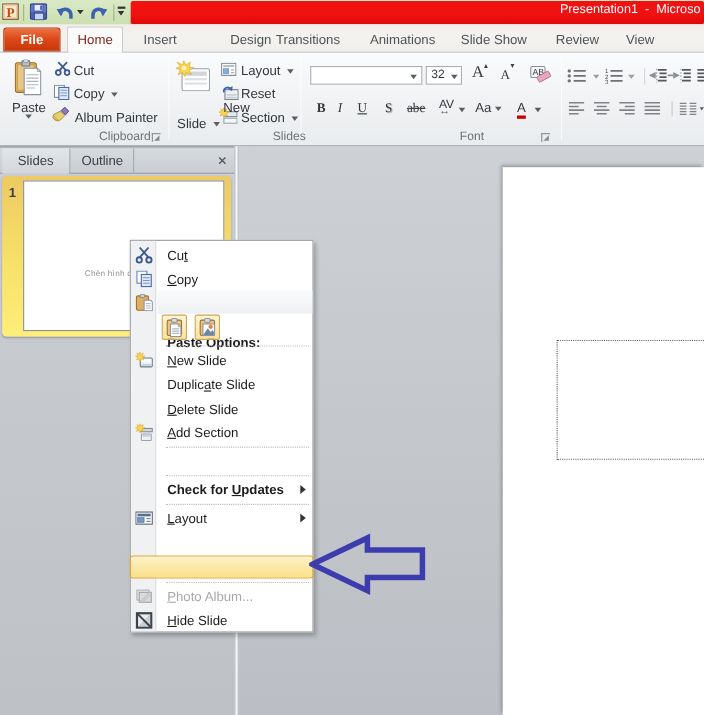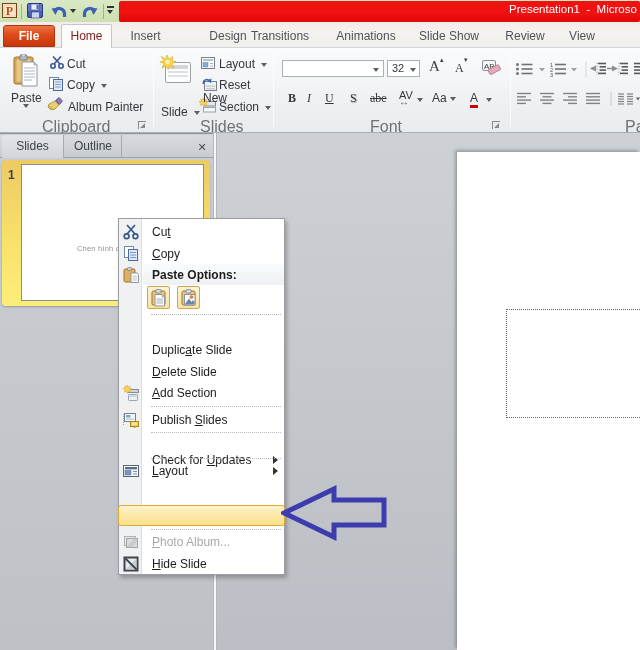--- a/index.html
+++ b/index.html
@@ -25,21 +25,21 @@
 #hometab { left:61px; top:24px; width:51px; height:24px; z-index:5; background:#fbfbfa;
   border:1px solid #c3c7cb; border-bottom:none; border-radius:2px 2px 0 0;
   color:#7f1d1d; font-size:12px; text-align:center; line-height:22px; }
 
 
 #ribbon { left:0; top:47px; width:640px; height:86px;
   background:linear-gradient(#fafbfc, #eff1f3 60%, #e9ecee);
   border-top:1px solid #d2d5d8; border-bottom:1px solid #abb0b5; }
 .gsep { position:absolute; top:3px; width:1px; height:76px;
   background:linear-gradient(#dfe2e5, #cfd3d6 50%, #dfe2e5); border-right:1px solid rgba(255,255,255,.7); }
-.glabel { position:absolute; top:70px; font-size:16px; color:#6e7276; }
+.glabel { position:absolute; top:70px; font-size:11px; color:#6e7276;margin-left:48px; }
 .launcher { position:absolute; top:73px; width:8px; height:8px; border-left:1.3px solid #878c91; border-top:1.3px solid #878c91; }
 .launcher:after { content:""; position:absolute; left:1px; top:1px; width:0; height:0; border-top:5px solid transparent; border-right:5px solid #878c91; }
 .rtext { position:absolute; font-size:12px; color:#33383d; white-space:nowrap; }
 .dda { display:inline-block; width:0; height:0; border-left:3px solid transparent; border-right:3px solid transparent; border-top:4px solid #5a5f64; vertical-align:middle; margin-left:3px; }
 
 
 #content { left:0; top:133px; width:640px; height:517px; background:linear-gradient(#cdd1d5, #c3c7cb 55%, #bbbfc5); }
 #leftpanel { left:0; top:0px; width:213px; height:517px; background:linear-gradient(#cbcfd4, #bec2c7); border-top:1px solid #8f959b; }
 #splitter { left:213px; top:0; width:4px; height:517px; background:#f6f7f8; border-left:1px solid #b4b8bd; border-right:1px solid #b4b8bd; }
 #paneltabs { left:0; top:1px; width:213px; height:23px; background:linear-gradient(#d7dade,#c9cdd2); border-bottom:1px solid #9aa0a6; }
@@ -373,21 +373,21 @@
     <svg class="ico" viewBox="0 0 16 16">
       <rect x="1" y="2" width="11" height="13" rx="1.5" fill="#dcaf63" stroke="#9c702c"></rect>
       <rect x="4.5" y="0.5" width="4" height="3" rx="1" fill="#c8d0d8" stroke="#6e7880" stroke-width="0.7"></rect>
       <polygon points="8,6 14,6 15.5,7.5 15.5,15.5 8,15.5" fill="#fff" stroke="#8d959d"></polygon>
       <g stroke="#aab6c0" stroke-width="0.9">
           <line x1="9.5" y1="9" x2="14" y2="9"></line>
           <line x1="9.5" y1="11" x2="14" y2="11"></line>
           <line x1="9.5" y1="13" x2="14" y2="13"></line>
         </g>
     </svg>
-    <span class="txt" style="font-weight:bold;">Paste Options:</span>
+    <span class="txt" style="font-weight:bold;margin-top:36px;">Paste Options:</span>
     </div>
   <div id="pastebtns">
     <div class="pbtn" style="left:0;">
       <svg style="position:absolute;left:3px;top:2px;" width="17" height="18" viewBox="0 0 17 18">
         <rect x="1" y="2" width="13" height="14" rx="1.5" fill="#e8c684" stroke="#9c702c"></rect>
         <rect x="5" y="0.5" width="5" height="3.5" rx="1" fill="#d6dde4" stroke="#6e7880" stroke-width="0.7"></rect>
         <polygon points="4,5.5 11,5.5 13.5,8 13.5,17 4,17" fill="#fff" stroke="#8d959d"></polygon>
         <polygon points="11,5.5 11,8 13.5,8" fill="#d7dde2" stroke="#8d959d" stroke-width="0.6"></polygon>
         <g stroke="#9aa6b0" stroke-width="0.9">
             <line x1="5.5" y1="10" x2="12" y2="10"></line>
@@ -400,52 +400,47 @@
       <svg style="position:absolute;left:3px;top:2px;" width="17" height="18" viewBox="0 0 17 18">
         <rect x="1" y="2" width="13" height="14" rx="1.5" fill="#e8c684" stroke="#9c702c"></rect>
         <rect x="5" y="0.5" width="5" height="3.5" rx="1" fill="#d6dde4" stroke="#6e7880" stroke-width="0.7"></rect>
         <rect x="3.5" y="5.5" width="10.5" height="10.5" fill="#fff" stroke="#8d959d"></rect>
         <polygon points="4,15 8,9.5 10.5,13 12,11 13.5,13 13.5,15.5 4,15.5" fill="#6b87a8"></polygon>
         <circle cx="10.5" cy="8" r="1.6" fill="#e8883a" stroke="#b05c1a" stroke-width="0.5"></circle>
       </svg>
     </div>
   </div>
   <div class="msep" style="top:95px;"></div>
+  <div class="mi" style="top:98px;">
+    <svg class="ico" viewBox="0 0 16 16">
+      <rect x="4.5" y="5.5" width="11" height="8" rx="1" fill="#e8eef4" stroke="#6e7882"></rect>
+      <rect x="5.5" y="6.5" width="9" height="3" fill="#f8fafc"></rect>
+      <rect x="5.5" y="11" width="9" height="1.8" fill="#c8d2da"></rect>
+      <polygon points="4,0 5,2.2 7.2,1 6.5,3.4 8.8,3.7 6.6,5 7.7,7.2 5.3,6.1 4.4,8.3 3.4,6.1 1.1,7.2 2.2,4.9 0,3.7 2.4,3.3 1.4,1 3.4,2.2" fill="#fbd44c" stroke="#d9a92e" stroke-width="0.5"></polygon>
+    </svg>
+    <span class="txt"><u>N</u>ew Slide</span>
+    </div>
   <div class="mi" style="top:120px;">
       <span class="txt">Duplic<u>a</u>te Slide</span>
     </div>
   <div class="mi" style="top:142px;">
       <span class="txt"><u>D</u>elete Slide</span>
     </div>
   <div class="mi" style="top:163px;">
     <svg class="ico" viewBox="0 0 16 16">
       <rect x="4.5" y="4.5" width="11" height="3" fill="#cdd4da" stroke="#848e98"></rect>
       <rect x="5.5" y="9.5" width="9" height="6" rx="0.8" fill="#eef1f4" stroke="#9aa4ae"></rect>
       <rect x="6.5" y="10.5" width="7" height="1.5" fill="#c8d0d8"></rect>
       <polygon points="4,0 5,2.2 7.2,1 6.5,3.4 8.8,3.7 6.6,5 7.7,7.2 5.3,6.1 4.4,8.3 3.4,6.1 1.1,7.2 2.2,4.9 0,3.7 2.4,3.3 1.4,1 3.4,2.2" fill="#fbd44c" stroke="#d9a92e" stroke-width="0.5"></polygon>
     </svg>
     <span class="txt"><u>A</u>dd Section</span>
     </div>
   <div class="msep" style="top:187px;"></div>
-  <div class="mi" style="top:190px;">
-    <svg class="ico" viewBox="0 0 16 16">
-      <rect x="1.5" y="1.5" width="11" height="8" fill="#f4f7fa" stroke="#77818b"></rect>
-      <rect x="3" y="3" width="4.5" height="2.5" fill="#8aa8c6"></rect>
-      <rect x="3" y="6.5" width="8" height="1.2" fill="#b8c4ce"></rect>
-      <rect x="7.5" y="9.5" width="8" height="5" fill="#f0cf55" stroke="#a8851f"></rect>
-      <rect x="9" y="10.5" width="5" height="2.5" fill="#f9e9a0"></rect>
-      <rect x="10.5" y="14.5" width="2" height="1.5" fill="#c8a83a"></rect>
-      <g stroke="#9aa2aa" stroke-width="1" stroke-dasharray="1,1">
-          <line x1="0.5" y1="2" x2="0.5" y2="14"></line>
-        </g>
-    </svg>
-    <span class="txt">Publish <u>S</u>lides</span>
-    </div>
   <div class="msep" style="top:213px;"></div>
-  <div class="mi" style="top:230px;">
+  <div class="mi" style="top:215px;font-weight:bold;">
       <span class="txt">Check for <u>U</u>pdates</span>
       <span class="marr"></span>
     </div>
   <div class="msep" style="top:239px;"></div>
   <div class="mi" style="top:241px;">
     <svg class="ico" viewBox="0 0 16 16">
       <rect x="0.5" y="2.5" width="15" height="11" fill="#fdfdfe" stroke="#5a646e"></rect>
       <rect x="2" y="4" width="12" height="2.4" fill="#55708e"></rect>
       <rect x="2" y="7.5" width="6" height="4.5" fill="#7396c2" stroke="#4a6a9c" stroke-width="0.5"></rect>
       <g stroke="#7e96b4" stroke-width="1.2">

